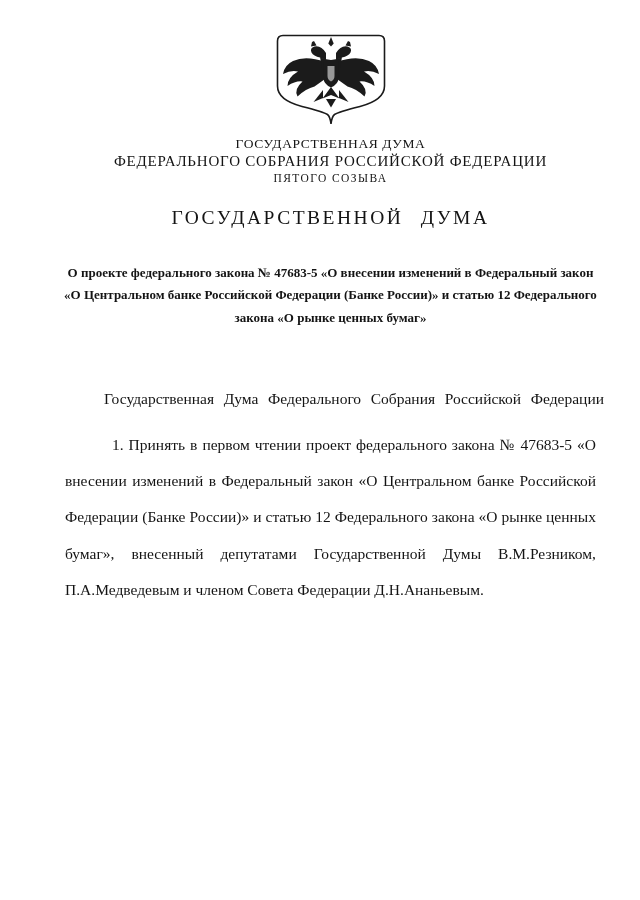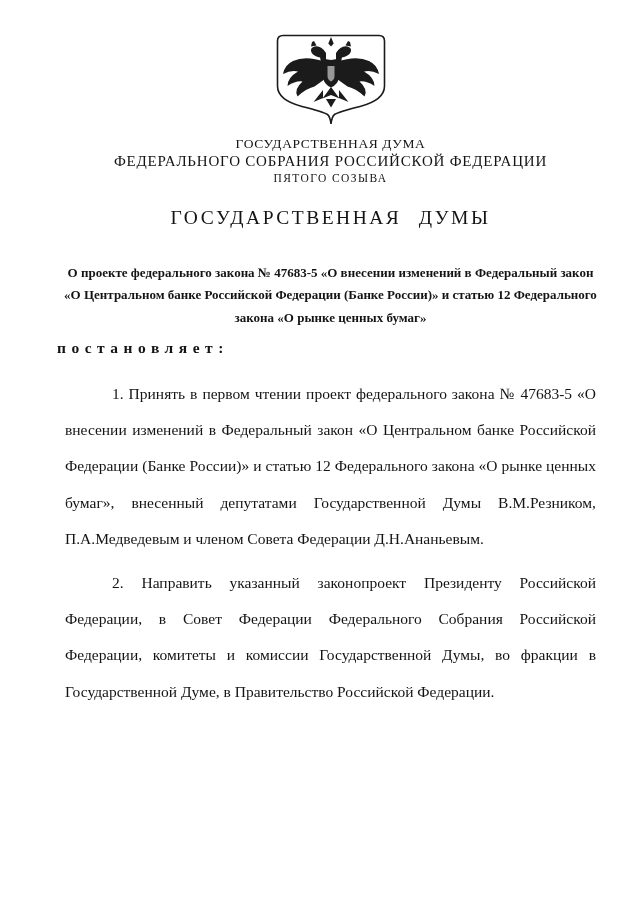--- a/index.html
+++ b/index.html
@@ -136,26 +136,23 @@
     </span>
   </div>
 
   <div class="hdr">
     <div class="hdr-line1">ГОСУДАРСТВЕННАЯ ДУМА</div>
     <div class="hdr-line2">ФЕДЕРАЛЬНОГО СОБРАНИЯ РОССИЙСКОЙ ФЕДЕРАЦИИ</div>
     <div class="hdr-line3">ПЯТОГО СОЗЫВА</div>
   </div>
 
   <div class="doc-title">
-    <div class="doc-title-sub">ГОСУДАРСТВЕННАЯ ДУМЫ</div>
+    <div class="doc-title-sub">ГОСУДАРСТВЕННОЙ ДУМА</div>
   </div>
 
   <div class="subject">О проекте федерального закона № 47683-5 «О внесении изменений в Федеральный закон «О Центральном банке Российской Федерации (Банке России)» и статью 12 Федерального закона «О рынке ценных бумаг»</div>
 
   <div class="body-text">
-    <div class="resolves-line">
-      <span class="resolves-word">постановляет:</span>
-    </div>
+    <div class="intro-line">Государственная Дума Федерального Собрания Российской Федерации</div>
     <p class="para first">1. Принять в первом чтении проект федерального закона № 47683-5 «О внесении изменений в Федеральный закон «О Центральном банке Российской Федерации (Банке России)» и статью 12 Федерального закона «О рынке ценных бумаг», внесенный депутатами Государственной Думы В.М.Резником, П.А.Медведевым и членом Совета Федерации Д.Н.Ананьевым.</p>
-    <p class="para">2. Направить указанный законопроект Президенту Российской Федерации, в Совет Федерации Федерального Собрания Российской Федерации, комитеты и комиссии Государственной Думы, во фракции в Государственной Думе, в Правительство Российской Федерации.</p>
   </div>
 
 </div>
 
 </body></html>

